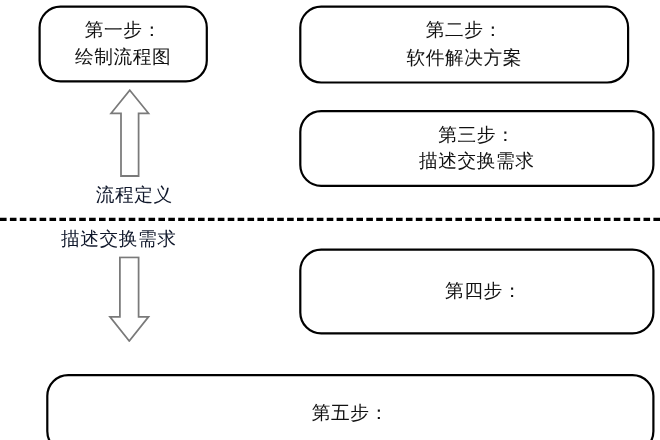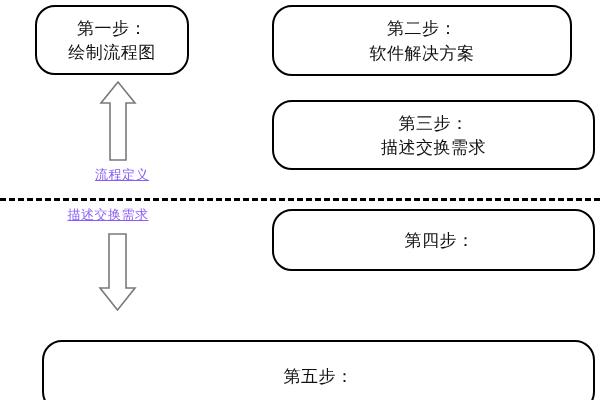--- a/index.html
+++ b/index.html
@@ -35,26 +35,25 @@
   }
   .divider {
     position: absolute;
     left: 0;
     width: 600px;
     height: 0;
     border-top: 3px dashed #000000;
   }
   .section-label {
     position: absolute;
-    font-size: 13px;
-    color: #8b5cf6;
+    font-size: 17px;
+    color: #0f172a;
     letter-spacing: 0.5px;
     white-space: nowrap;
     transform: translateX(-50%);
-    text-decoration: underline;
   }
   .arrow-wrap {
     position: absolute;
   }
   .arrow-wrap svg {
     display: block;
   }
 </style>
 </head>
 <body>
@@ -69,21 +68,21 @@
   <div class="step-box" style="left:272px; top:5px; width:300px; height:71px;">
     <div class="step-line">第二步：</div>
     <div class="step-line">软件解决方案</div>
   </div>
 
   <div class="step-box" style="left:272px; top:100px; width:323px; height:70px;">
     <div class="step-line">第三步：</div>
     <div class="step-line">描述交换需求</div>
   </div>
 
-  <div class="step-box" style="left:272px; top:209px; width:323px; height:62px;padding-left:12px;">
+  <div class="step-box" style="left:272px; top:226px; width:323px; height:78px;padding-left:12px;">
     <div class="step-line">第四步：</div>
   </div>
 
   <div class="step-box" style="left:42px; top:324px; width:553px; height:72px;margin-top:16px;">
     <div class="step-line">第五步：</div>
   </div>
 
   <div class="arrow-wrap" style="left:99px; top:81px; width:38px; height:80px;">
     <svg width="38" height="80" viewBox="0 0 38 80" xmlns="http://www.w3.org/2000/svg">
       <polygon points="19,1 36,22 27,22 27,79 11,79 11,22 2,22" fill="#ffffff" stroke="#7a7a7a" stroke-width="1.6" stroke-linejoin="miter"></polygon>

